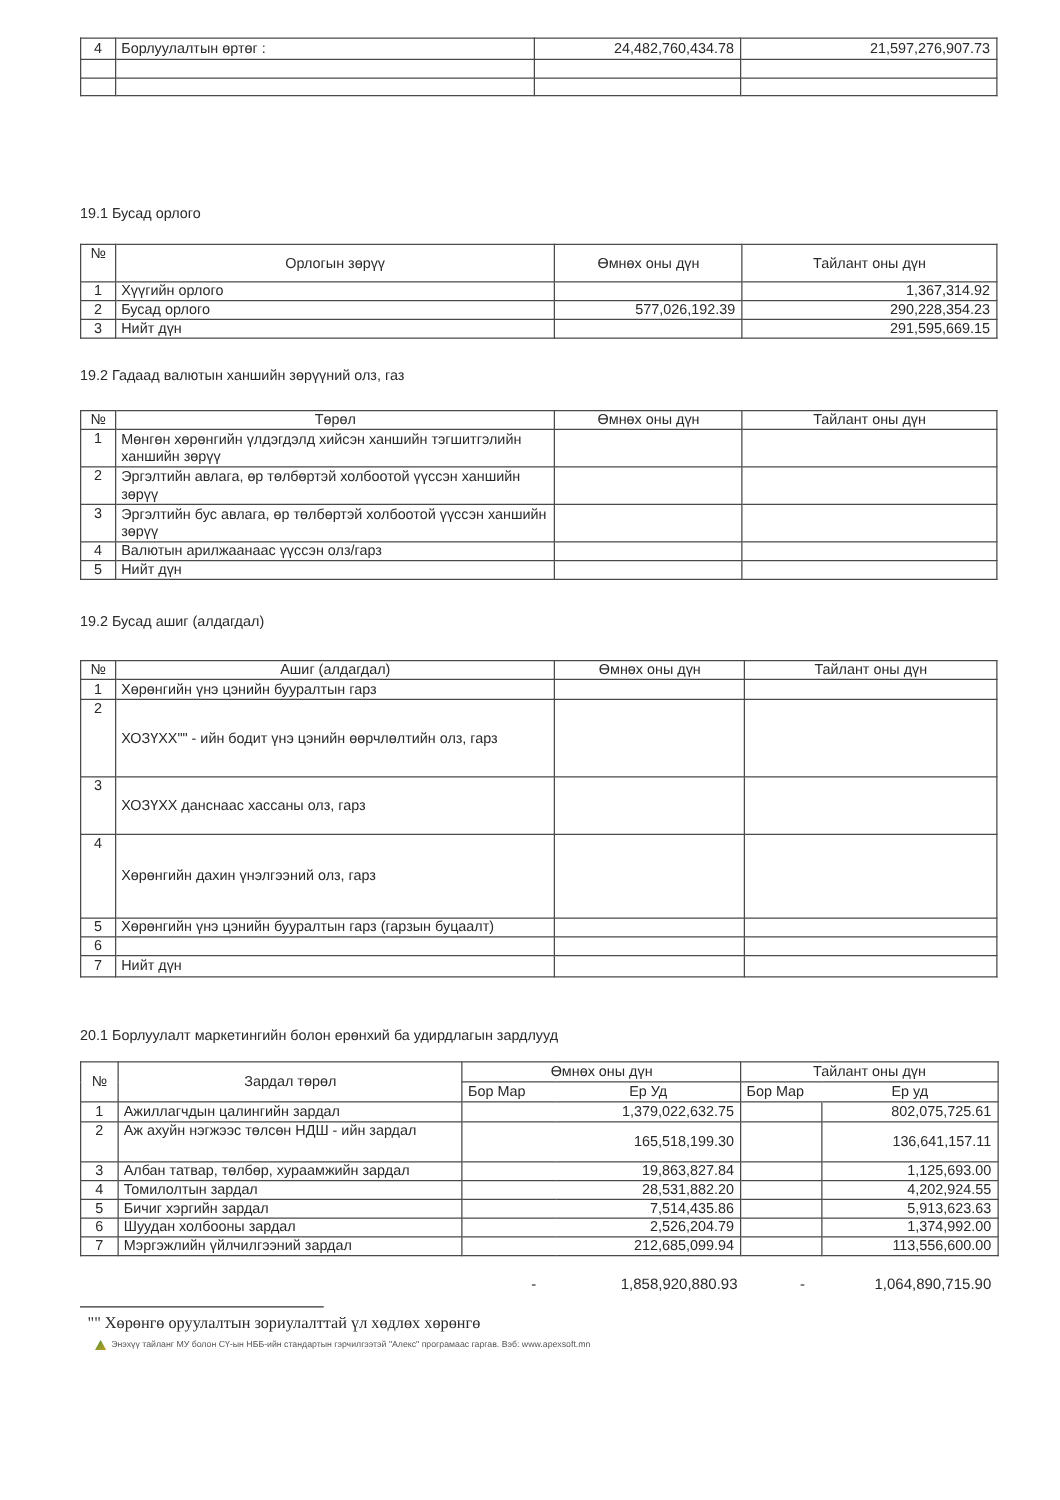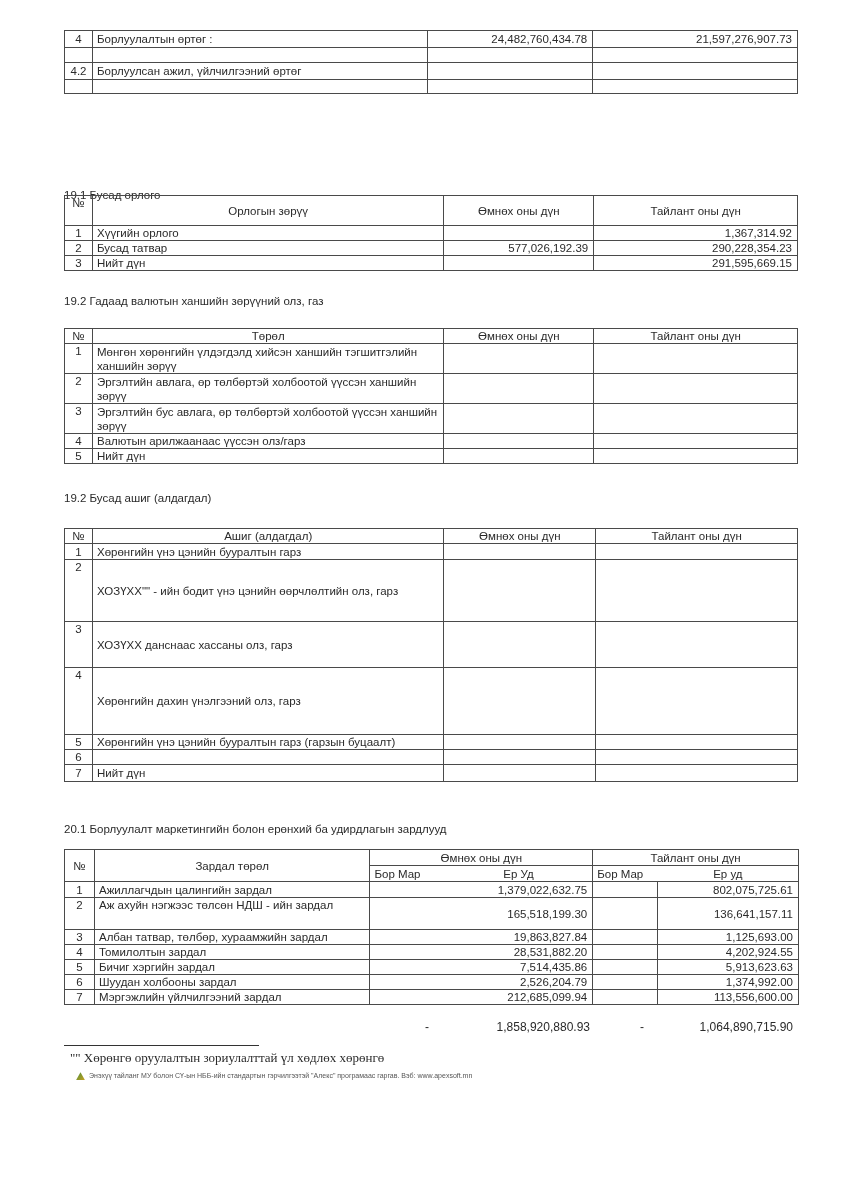--- a/index.html
+++ b/index.html
@@ -33,36 +33,30 @@
       <td>Борлуулалтын өртөг :</td>
       <td class="val">24,482,760,434.78</td>
       <td class="val">21,597,276,907.73</td>
     </tr>
     <tr style="height:15px">
       <td class="num"></td>
       <td></td>
       <td class="val"></td>
       <td class="val"></td>
     </tr>
-    <tr style="height:17px">
-      <td class="num">4.2</td>
-      <td>Борлуулсан ажил, үйлчилгээний өртөг</td>
-      <td class="val"></td>
-      <td class="val"></td>
-    </tr>
     <tr style="height:14px">
       <td class="num"></td>
       <td></td>
       <td class="val"></td>
       <td class="val"></td>
     </tr>
   </tbody>
 </table>
 
-<div class="title" style="top:165px;margin-top:24px;">19.1 Бусад орлого</div>
+<div class="title" style="top:165px;">19.1 Бусад орлого</div>
 <table style="left:64px; top:195px; width:734px;">
   <colgroup>
       <col style="width:28px">
       <col style="width:352px">
       <col style="width:150px">
       <col style="width:204px">
     </colgroup>
   <tbody>
       <tr style="height:30px">
     <td class="hdr topnum">№</td>
@@ -71,21 +65,21 @@
     <td class="hdr">Тайлант оны дүн</td>
   </tr>
   <tr style="height:15px">
     <td class="num">1</td>
     <td>Хүүгийн орлого</td>
     <td class="val"></td>
     <td class="val">1,367,314.92</td>
   </tr>
   <tr style="height:15px">
     <td class="num">2</td>
-    <td>Бусад татвар</td>
+    <td>Бусад орлого</td>
     <td class="val">577,026,192.39</td>
     <td class="val">290,228,354.23</td>
   </tr>
   <tr style="height:15px">
     <td class="num">3</td>
     <td>Нийт дүн</td>
     <td class="val"></td>
     <td class="val">291,595,669.15</td>
   </tr>
 </tbody>

